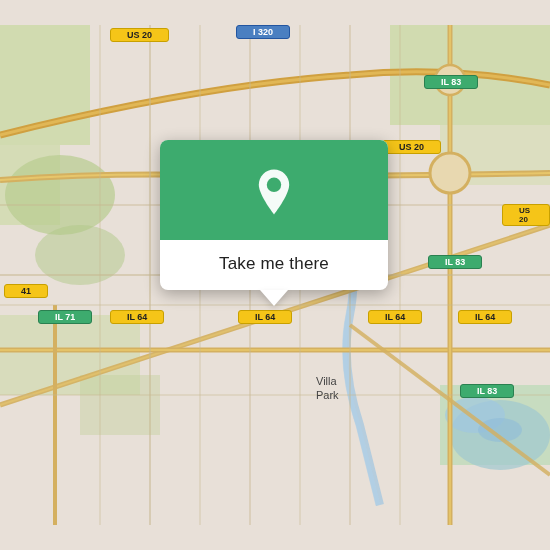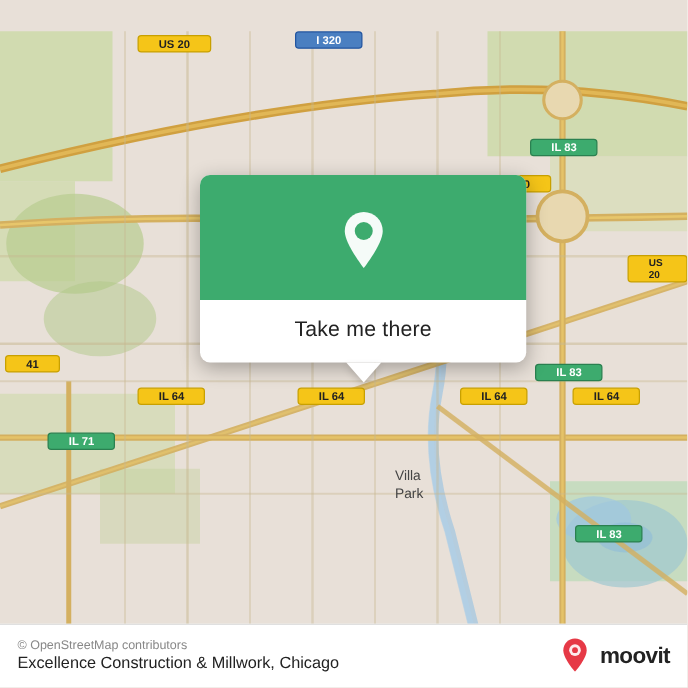--- a/index.html
+++ b/index.html
@@ -25,21 +25,21 @@
       position: absolute;
       top: 0; left: 0;
       width: 100%; height: 100%;
     }
 
     
     #popup-card {
       position: absolute;
       top: 140px;
       left: 160px;
-      width: 261px;
+      width: 228px;
       background: white;
       border-radius: 8px;
       box-shadow: 0 4px 16px rgba(0,0,0,0.3);
       display: flex;
       flex-direction: column;
       align-items: center;
       overflow: visible;
       z-index: 10;
     }
 
@@ -145,21 +145,20 @@
     .road-badge-blue {
       background: #4a7fc1;
       border-color: #2255a0;
       color: white;
     }
 
     .road-badge-green {
       background: #3dab6e;
       border-color: #2a8050;
       color: white;
-      margin-top: 36px;
     }
   </style>
 </head>
 <body>
 
 <div id="map-container">
 
   <svg id="map-svg" viewBox="0 0 550 500" xmlns="http://www.w3.org/2000/svg">
 
     <rect width="550" height="500" fill="#e8e0d8"></rect>
@@ -236,29 +235,14 @@
     <div id="popup-icon-area">
 
       <svg id="popup-pin-icon" viewBox="0 0 48 60" xmlns="http://www.w3.org/2000/svg">
         <path d="M24 2 C13.5 2 5 10.5 5 21 C5 34 24 58 24 58 C24 58 43 34 43 21 C43 10.5 34.5 2 24 2 Z" fill="white" opacity="0.95"></path>
         <circle cx="24" cy="21" r="9" fill="#3dab6e"></circle>
       </svg>
     </div>
     <div id="popup-label">Take me there</div>
   </div>
 
-  <div id="bottom-bar">
-    <div id="bottom-bar-left">
-      <span id="attribution">© OpenStreetMap contributors</span>
-      <span id="place-name">Excellence Construction &amp; Millwork, Chicago</span>
-    </div>
-    <div id="moovit-logo">
-
-      <svg id="moovit-pin" viewBox="0 0 28 36" xmlns="http://www.w3.org/2000/svg">
-        <path d="M14 1 C7 1 2 6.5 2 13 C2 22 14 35 14 35 C14 35 26 22 26 13 C26 6.5 21 1 14 1 Z" fill="#e63946"></path>
-        <circle cx="14" cy="13" r="6" fill="white" opacity="0.9"></circle>
-        <circle cx="14" cy="13" r="3" fill="#e63946"></circle>
-      </svg>
-      <span id="moovit-text">moovit</span>
-    </div>
-  </div>
 
 </div>
 
 </body></html>

